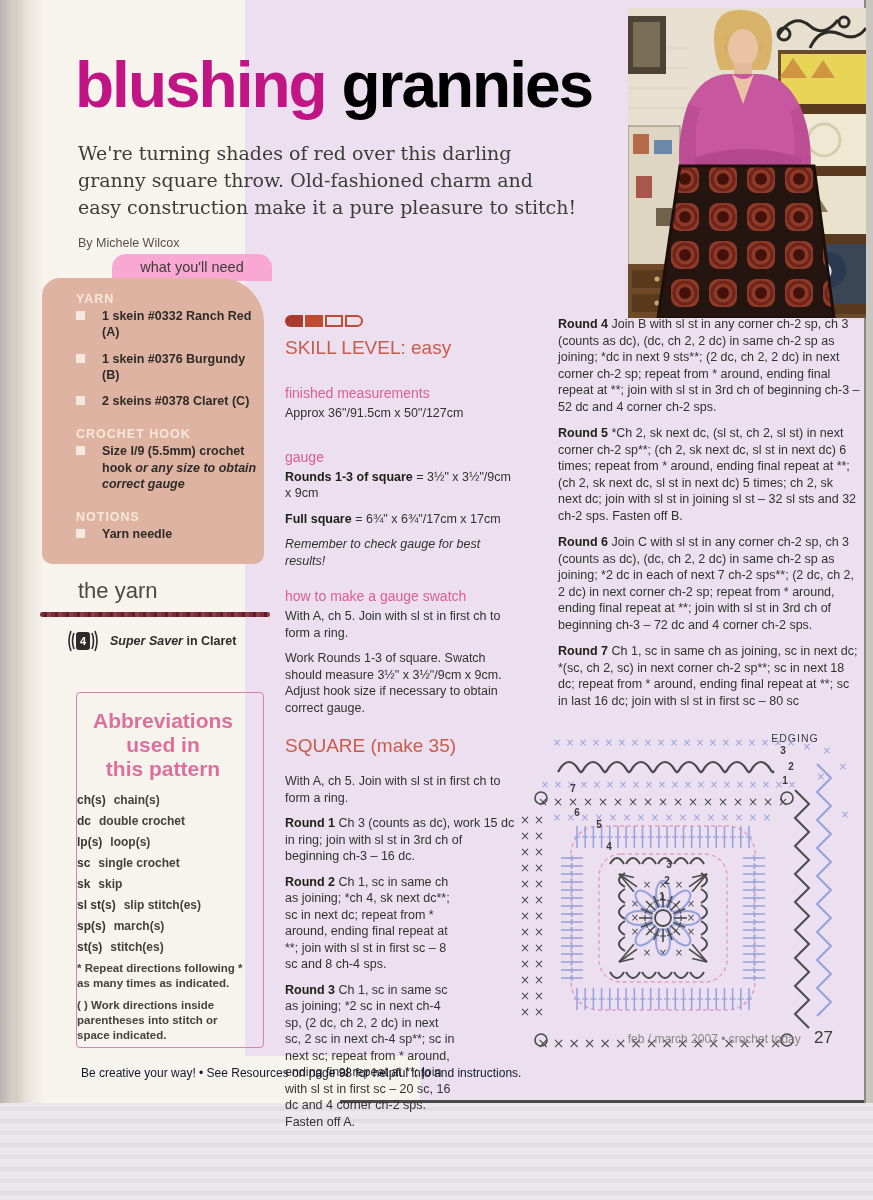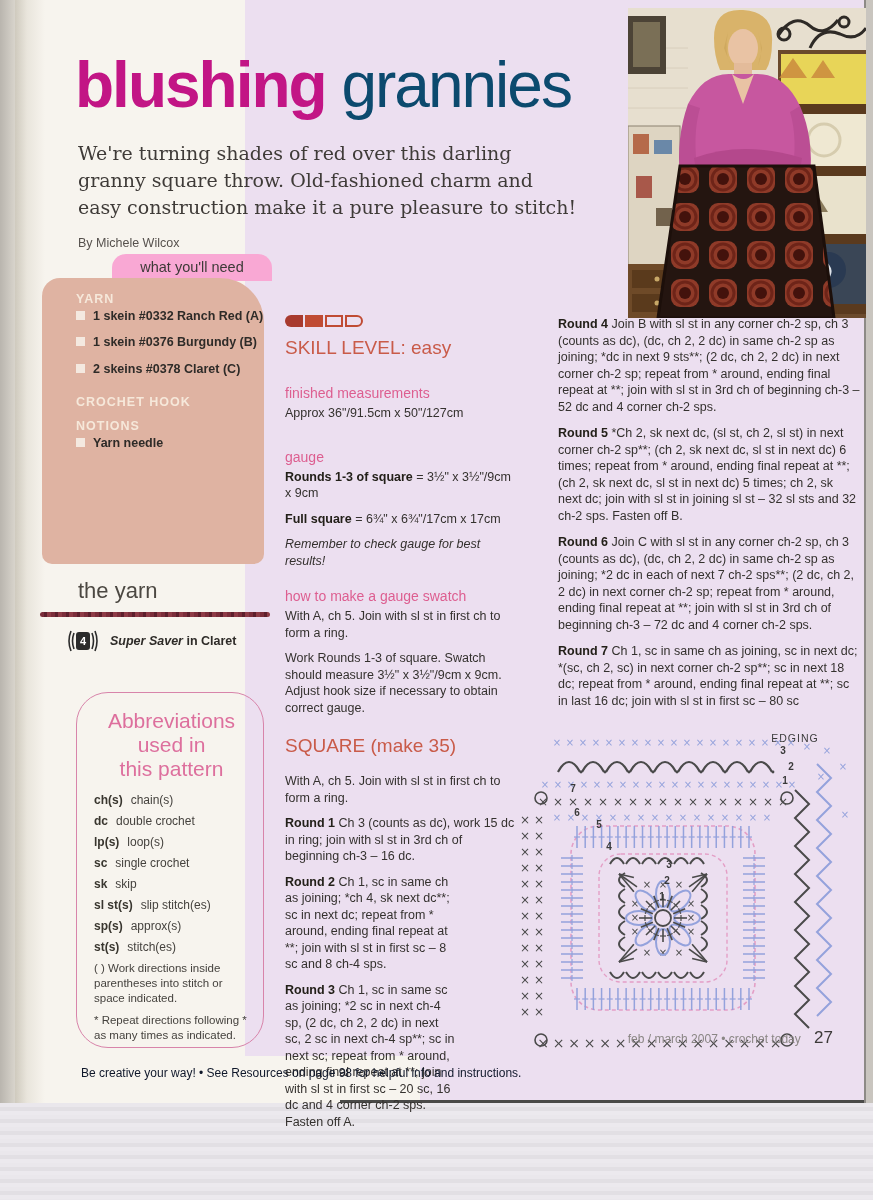--- a/index.html
+++ b/index.html
@@ -14,47 +14,47 @@
   .pink-panel{position:absolute;left:245px;top:0;width:621px;height:1103px;background:#ecdff0;}
   .footer-white{position:absolute;left:15px;top:1056px;width:405px;height:47px;background:#f7f4ee;}
   .scan-bottom{position:absolute;left:0;top:1103px;width:873px;height:97px;
     background:repeating-linear-gradient(180deg,#eae7ec 0 4px,#e2dfe4 4px 8px,#ece9ee 8px 12px);}
   .bottom-line{position:absolute;left:340px;top:1100px;width:528px;height:3px;background:#4a4a48;}
   .scan-right{position:absolute;right:0;top:0;width:7px;height:1103px;background:#c9c5bf;border-left:2px solid #8d8a86;}
 
   
   .title{position:absolute;left:75px;top:48px;font-size:64px;font-weight:bold;letter-spacing:-2px;white-space:nowrap;}
   .title .bold{color:#c21585;}
-  .title .light{color:#0c4a6e;font-weight:normal;}
+  .title .light{color:#000000;font-weight:bold;}
   .intro{position:absolute;left:78px;top:140px;width:500px;
     font-family:"DejaVu Serif",serif;font-size:19px;line-height:1.42;color:#3f3b38;}
   .byline{position:absolute;left:78px;top:236px;font-size:12.5px;color:#56514d;}
 
   
   .needs-tab{position:absolute;left:112px;top:254px;width:160px;height:27px;background:#f9a8d4;
     border-radius:14px 14px 0 0;text-align:center;font-size:14.5px;color:#3d3a37;line-height:27px;}
   .needs-box{position:absolute;left:42px;top:278px;width:222px;height:286px;background:#dfb3a2;
     border-radius:18px 44px 10px 10px;padding:14px 0 0 34px;box-sizing:border-box;}
   .needs-h{font-size:12.5px;letter-spacing:1px;color:#f6e8da;margin:0 0 2px 0;font-weight:bold;}
   .needs-desc{font-size:12.5px;font-weight:600;color:#2e2b28;line-height:1.32;margin:0 0 10px 0;}
-  .need-item{display:flex;gap:8px;font-size:12.5px;font-weight:600;color:#2e2b28;margin:0 0 10px 0;line-height:1.3;}
+  .need-item{display:flex;gap:17px;font-size:12.5px;font-weight:600;color:#2e2b28;margin:0 0 10px 0;line-height:1.3;}
   .chk{flex:0 0 9px;width:9px;height:9px;background:#f4e9e0;margin-top:3px;}
   .spacer8{height:8px;}
   .it{font-style:italic;}
 
   
   .yarn-h{position:absolute;left:78px;top:578px;font-size:22px;color:#4c4842;}
   .yarn-strand{position:absolute;left:40px;top:612px;width:230px;height:5px;border-radius:3px;
     background:repeating-linear-gradient(90deg,#7b2d3a 0 4px,#5d1f2c 4px 7px,#8e3b46 7px 11px);}
   .yarn-line{position:absolute;left:66px;top:628px;display:flex;align-items:center;gap:10px;}
   .yarn-name{font-size:12.5px;color:#2e2b28;font-weight:600;}
 
   
   .abbr-box{position:absolute;left:76px;top:692px;width:188px;height:356px;border:1.5px solid #d884aa;
-    border-radius:32px;padding:16px 14px 0 17px;box-sizing:border-box;}
+    border-radius:4px;padding:16px 14px 0 0;box-sizing:border-box;font-weight:bold;}
   .abbr-head{font-size:21px;line-height:1.14;color:#dd6f9d;text-align:center;margin-bottom:12px;}
   .abbr-row{font-size:12px;color:#45423e;margin-bottom:7px;}
   .abbr-row b{color:#39362f;margin-right:8px;}
   .abbr-note{font-size:11.5px;color:#45423e;line-height:1.3;margin-bottom:7px;}
 
   
   .midcol{position:absolute;left:285px;top:315px;width:230px;}
   .skill-bar{display:flex;gap:2px;margin-bottom:10px;}
   .seg{width:18px;height:12px;box-sizing:border-box;}
   .seg1{background:#a83a2e;border-radius:7px 0 0 7px;}
@@ -111,20 +111,24 @@
     <div class="need-item">
         <span class="chk"></span>
         <span>1 skein #0376 Burgundy (B)</span>
       </div>
     <div class="need-item">
         <span class="chk"></span>
         <span>2 skeins #0378 Claret (C)</span>
       </div>
     <div class="spacer8"></div>
     <p class="needs-h">CROCHET HOOK</p>
+    <div class="need-item">
+        <span class="chk"></span>
+        <span><span>Size I/9 (5.5mm) crochet hook </span><span class="it">or any size to obtain correct gauge</span></span>
+      </div>
     <div class="spacer8"></div>
     <p class="needs-h">NOTIONS</p>
     <div class="need-item">
         <span class="chk"></span>
         <span>Yarn needle</span>
       </div>
   </div>
 
   <div class="yarn-h">the yarn</div>
   <div class="yarn-strand"></div>
@@ -145,24 +149,24 @@
       <div>Abbreviations</div>
       <div>used in</div>
       <div>this pattern</div>
     </div>
     <div class="abbr-row"><b>ch(s)</b><span>chain(s)</span></div>
     <div class="abbr-row"><b>dc</b><span>double crochet</span></div>
     <div class="abbr-row"><b>lp(s)</b><span>loop(s)</span></div>
     <div class="abbr-row"><b>sc</b><span>single crochet</span></div>
     <div class="abbr-row"><b>sk</b><span>skip</span></div>
     <div class="abbr-row"><b>sl st(s)</b><span>slip stitch(es)</span></div>
-    <div class="abbr-row"><b>sp(s)</b><span>approx(s)</span></div>
+    <div class="abbr-row"><b>sp(s)</b><span>march(s)</span></div>
     <div class="abbr-row"><b>st(s)</b><span>stitch(es)</span></div>
+    <div class="abbr-note">* Repeat directions following * as many times as indicated.</div>
     <div class="abbr-note">( ) Work directions inside parentheses into stitch or space indicated.</div>
-    <div class="abbr-note">* Repeat directions following * as many times as indicated.</div>
   </div>
 
   <div class="midcol">
     <div class="skill-bar">
       <span class="seg seg1"></span>
       <span class="seg seg2"></span>
       <span class="seg seg3"></span>
       <span class="seg seg4"></span>
     </div>
     <p class="h-orange">SKILL LEVEL: easy</p>

